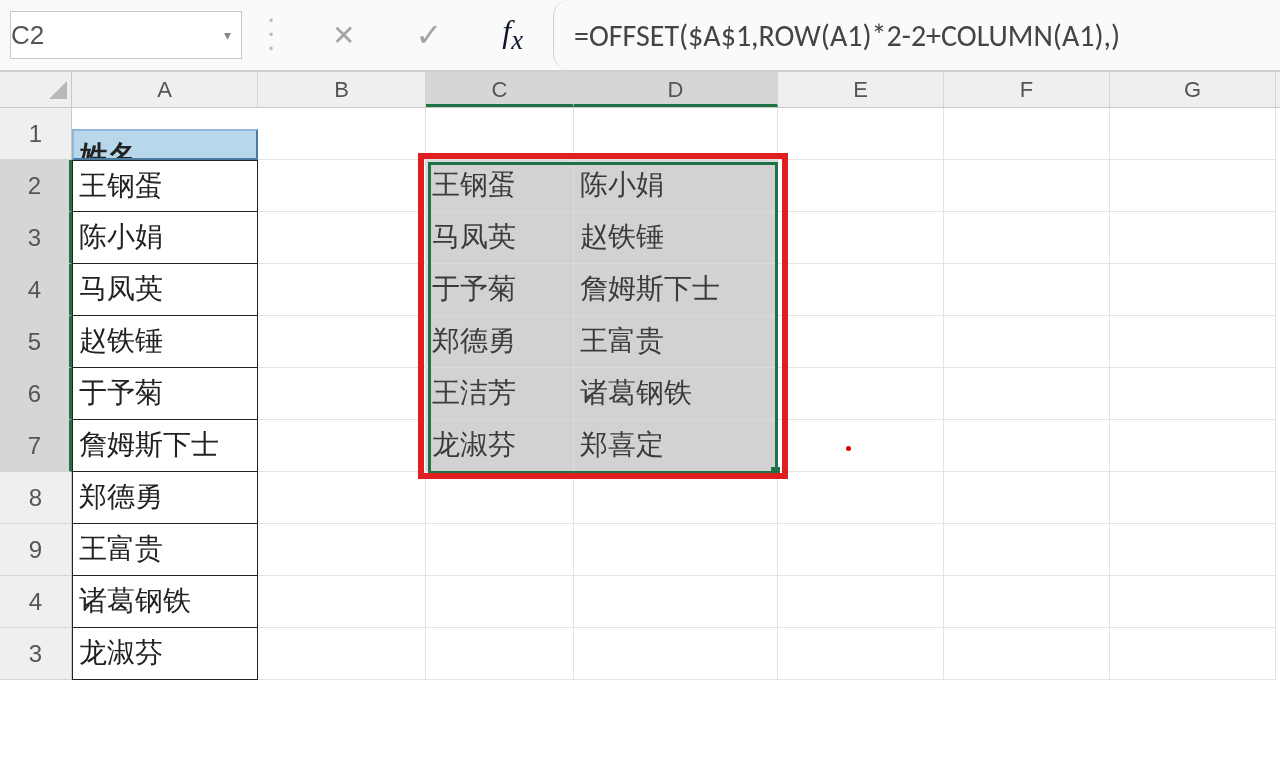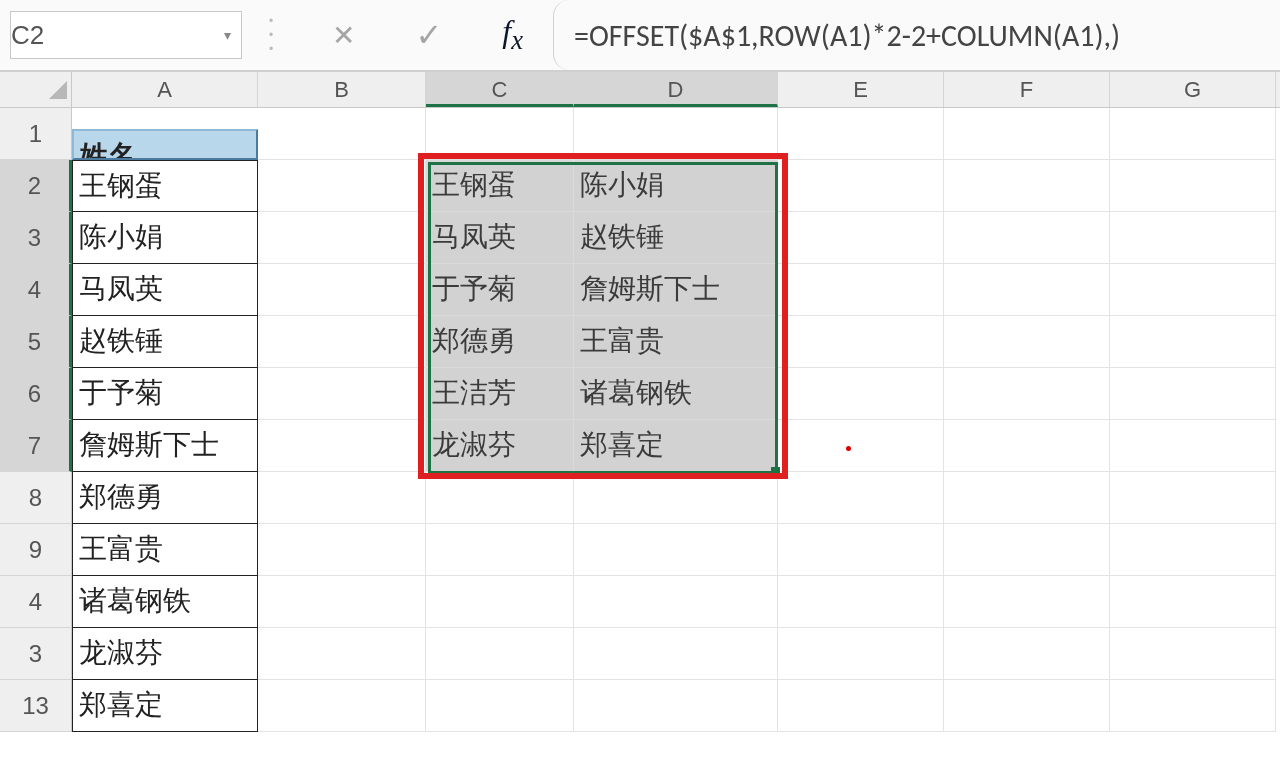--- a/index.html
+++ b/index.html
@@ -314,28 +314,18 @@
       <div class="grid-row">
         <div class="row-h">3</div>
         <div class="cell wA bordered">龙淑芬</div>
         <div class="cell wB"></div>
         <div class="cell wC"></div>
         <div class="cell wD"></div>
         <div class="cell wE"></div>
         <div class="cell wF"></div>
         <div class="cell wG"></div>
       </div>
-      <div class="grid-row">
-        <div class="row-h">13</div>
-        <div class="cell wA bordered">郑喜定</div>
-        <div class="cell wB"></div>
-        <div class="cell wC"></div>
-        <div class="cell wD"></div>
-        <div class="cell wE"></div>
-        <div class="cell wF"></div>
-        <div class="cell wG"></div>
-      </div>
     </div>
 
   <div class="red-box" style="left:418px; top:81px; width:370px; height:326px;"></div>
   <div class="sel-box" style="left:428px; top:90px; width:350px; height:312px;"></div>
   <div class="red-dot" style="left:846px;top:374px;"></div>
 </div>
 
 </body></html>

